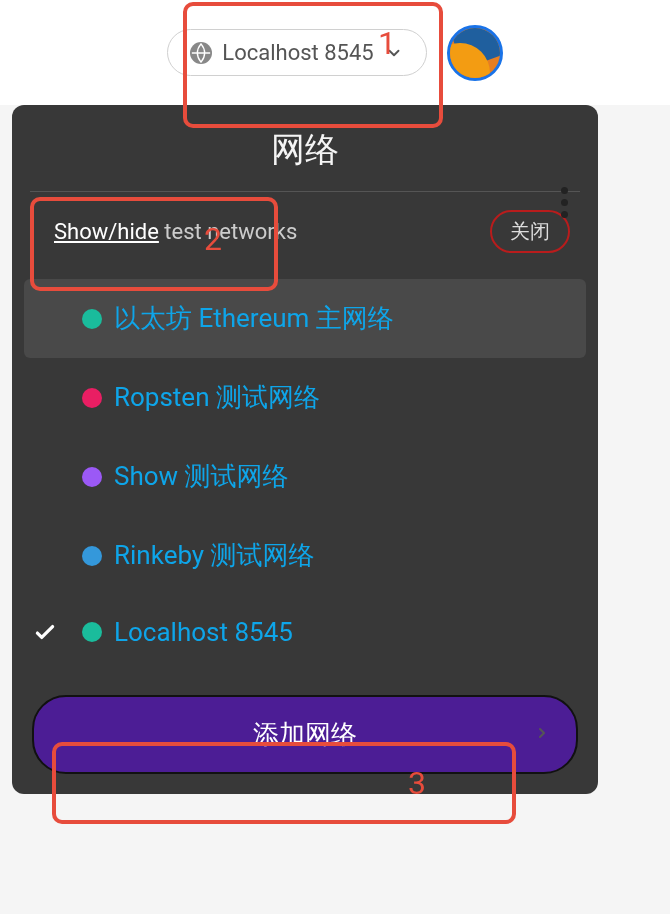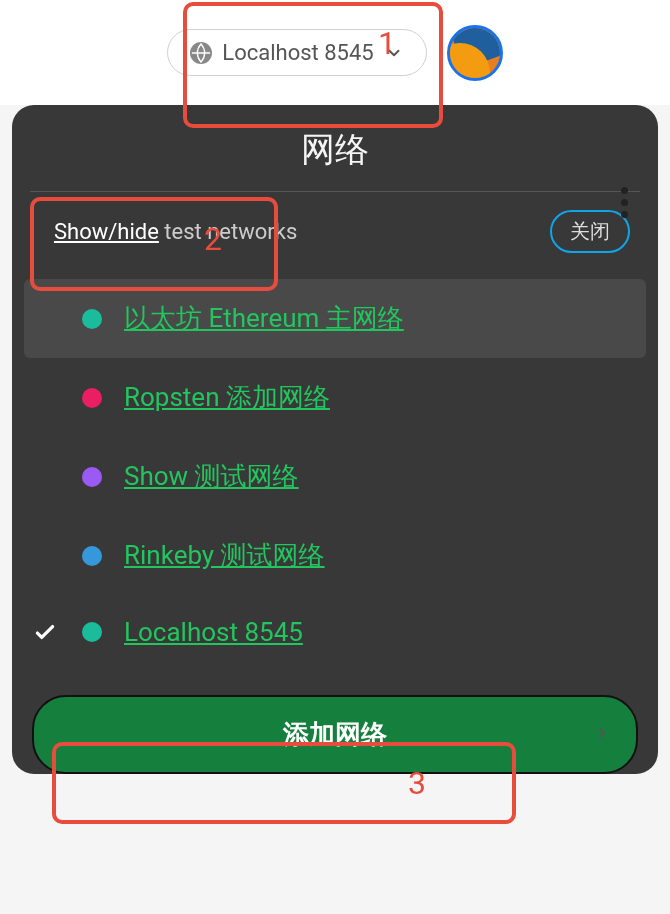--- a/index.html
+++ b/index.html
@@ -79,24 +79,25 @@
       height: 60px;
       background: #f39c12;
       border-radius: 50%;
       top: 15px;
       left: -20px;
     }
     .modal {
       position: absolute;
       top: 105px;
       left: 12px;
-      width: 646px;
+      width: 586px;
       background: rgba(45, 45, 45, 0.95);
-      border-radius: 22px;
+      border-radius: 12px;
       color: #fff;
+      padding-bottom: 20px;
     }
     .modal-title {
       text-align: center;
       font-size: 34px;
       font-weight: 500;
       padding: 22px 0 18px;
       color: #f5f5f5;
     }
     .more-icon {
       position: absolute;
@@ -125,39 +126,38 @@
     }
     .toggle-link {
       font-size: 22px;
       color: #ccc;
     }
     .toggle-link-underline {
       text-decoration: underline;
       color: #fff;
     }
     .close-btn {
-      border: 2px solid #0ea5e9;
+      border: 2px solid #b91c1c;
       border-radius: 24px;
       padding: 6px 18px;
       font-size: 20px;
       color: #ddd;
       background: transparent;
     }
     .network-list {
       padding: 8px 0;
     }
     .network-item {
       display: flex;
       align-items: center;
-      gap: 22px;
+      gap: 12px;
       padding: 22px 18px 22px 70px;
       font-size: 26px;
-      color: #22c55e;
+      color: #0ea5e9;
       position: relative;
-      text-decoration: underline;
     }
     .network-item.highlighted {
       background: rgba(90, 90, 90, 0.5);
       border-radius: 6px;
       margin: 0 12px;
       padding-left: 58px;
     }
     .network-dot {
       width: 20px;
       height: 20px;
@@ -173,27 +173,27 @@
     .activity-label {
       position: absolute;
       font-size: 30px;
       color: #aaa;
       left: 105px;
       top: 618px;
     }
     .add-network-btn {
       margin: 18px 20px 0;
       border: 2px solid #111;
-      background: #15803d;
+      background: #4c1d95;
       border-radius: 34px;
       padding: 20px;
       text-align: center;
       font-size: 26px;
       color: #fff;
-      font-weight: 700;
+      font-weight: 400;
       position: relative;
     }
     .add-network-chevron {
       position: absolute;
       right: 26px;
       top: 50%;
       transform: translateY(-50%);
     }
     .annotation-box {
       position: absolute;
@@ -254,21 +254,21 @@
     <button class="close-btn">关闭</button>
   </div>
 
   <div class="network-list" id="network-list">
       <div class="network-item highlighted">
         <div class="network-dot" style="background: rgb(26, 188, 156);"></div>
         <span>以太坊 Ethereum 主网络</span>
       </div>
       <div class="network-item">
         <div class="network-dot" style="background: rgb(233, 30, 99);"></div>
-        <span>Ropsten 添加网络</span>
+        <span>Ropsten 测试网络</span>
       </div>
       <div class="network-item">
         <div class="network-dot" style="background: rgb(155, 89, 246);"></div>
         <span>Show 测试网络</span>
       </div>
       <div class="network-item">
         <div class="network-dot" style="background: rgb(52, 152, 219);"></div>
         <span>Rinkeby 测试网络</span>
       </div>
       <div class="network-item">

